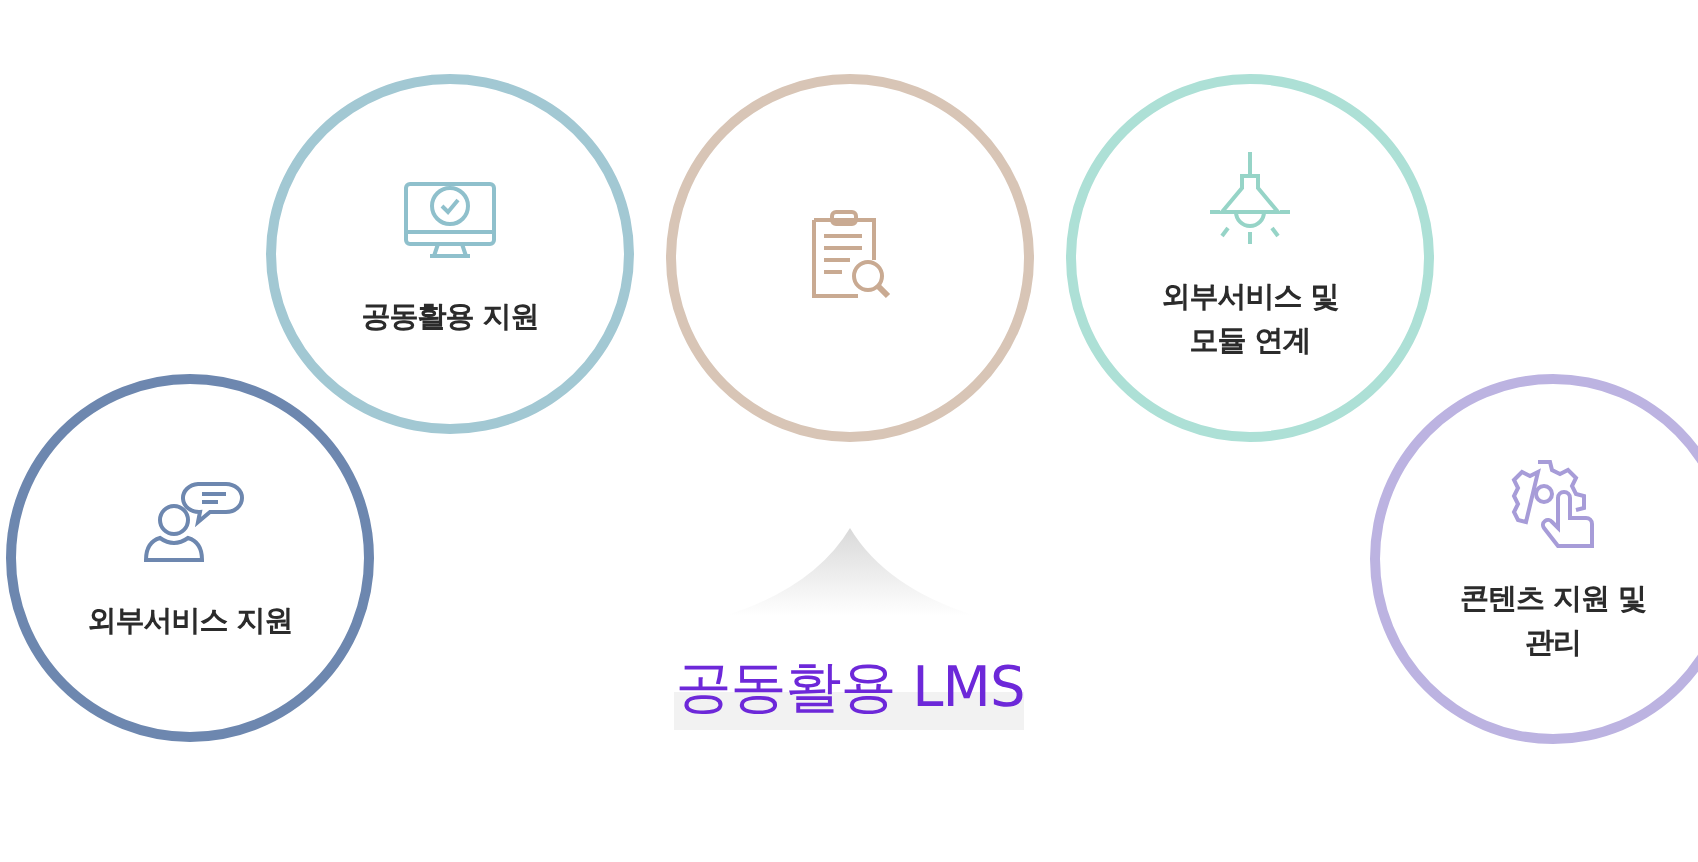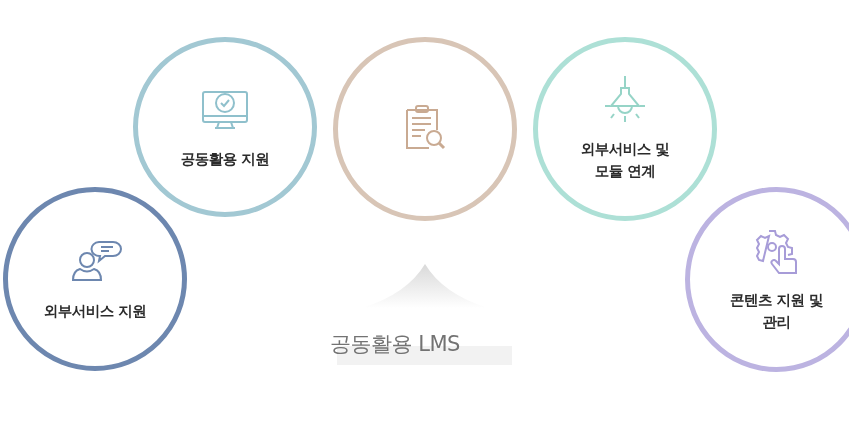--- a/index.html
+++ b/index.html
@@ -30,22 +30,22 @@
     #c3 .icon, #c4 .icon { margin-top: 0px; }
 
     .center-shape {
       position: absolute; left: 362px; top: 264px; width: 126px; height: 44px;
     }
     .center-bar {
       position: absolute; left: 337px; top: 346px; width: 175px; height: 19px;
       background: #f2f2f2;
     }
     .center-title {
-      position: absolute; left: 330px; top: 329px; width: 190px; text-align: left;
-      font-size: 21px; line-height: 30px; color: #737373; letter-spacing: -0.5px;
+      position: absolute; left: 330px; top: 329px; width: 190px; text-align: center;
+      font-size: 28px; line-height: 30px; color: #6d28d9; letter-spacing: -0.5px;
     }
   </style>
 </head>
 <body>
 
 <svg class="center-shape" viewBox="0 0 126 44">
   <defs>
     <linearGradient id="peakGrad" x1="0" y1="0" x2="0" y2="1">
       <stop offset="0" stop-color="#d9d9d9"></stop>
       <stop offset="1" stop-color="#ffffff"></stop>

